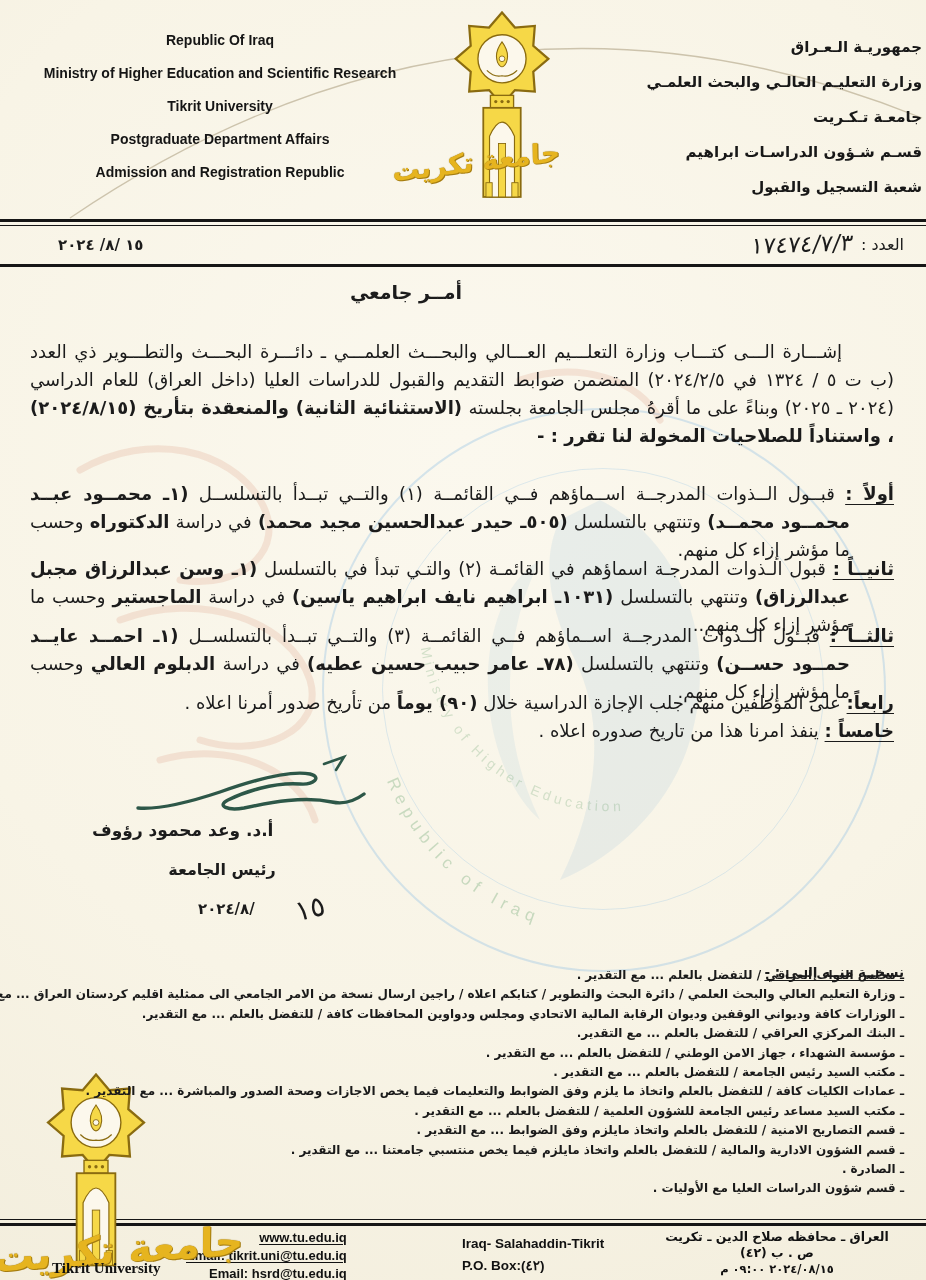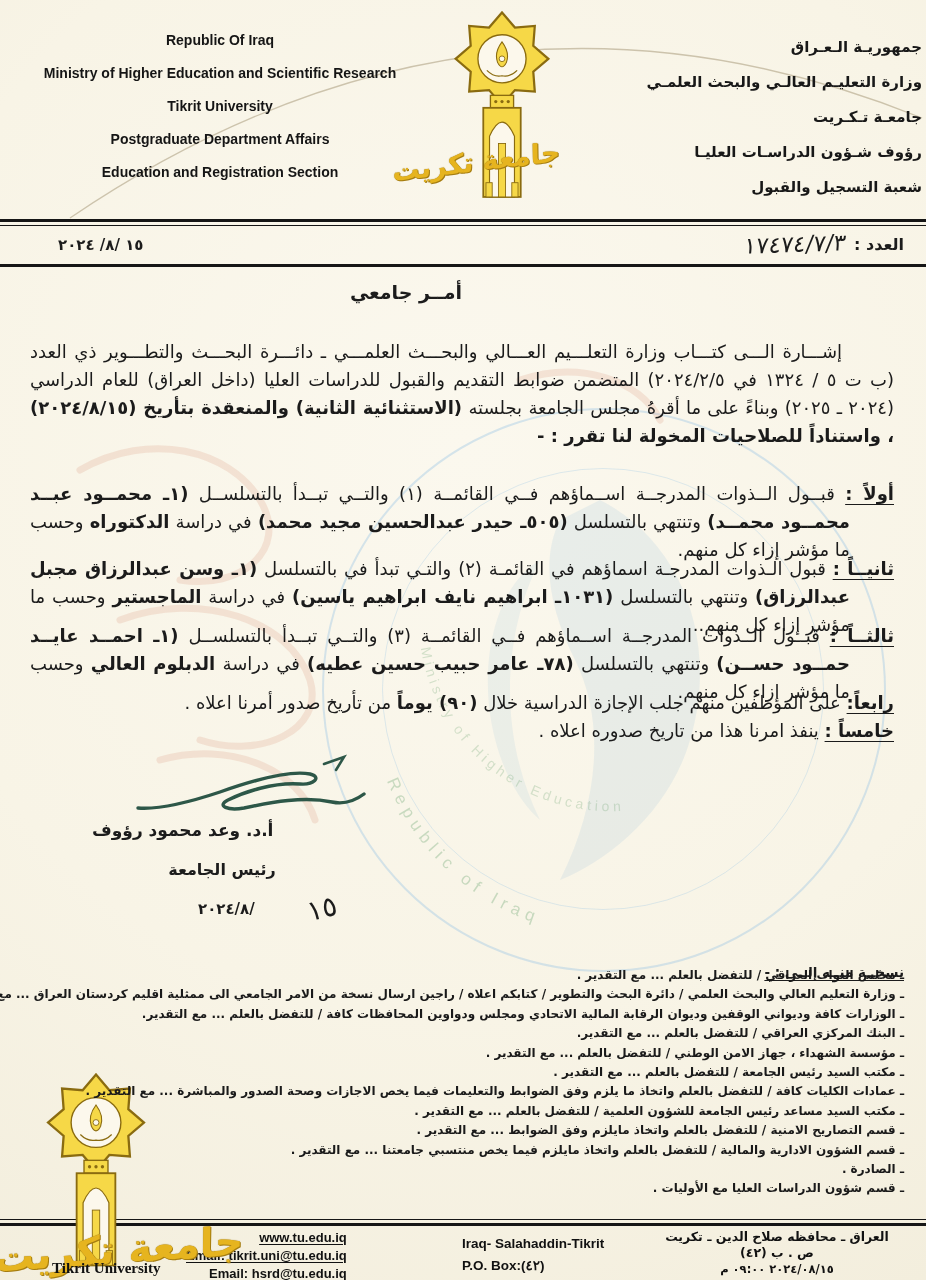--- a/index.html
+++ b/index.html
@@ -33,40 +33,40 @@
     font-family:"Liberation Serif", serif; font-weight:bold; font-size:15px; color:#111;}
   
   .rule{position:absolute; left:0; width:926px; background:#161616;}
   .r1a{top:219px; height:3px;}
   .r1b{top:225px; height:1px;}
   .r2{top:264px; height:3px;}
   .r3a{top:1219px; height:1px;}
   .r3b{top:1223px; height:3px;}
   
   .adad{position:absolute; right:22px; top:231px; direction:rtl; display:flex; align-items:center; gap:8px;}
-  .adad-label{font-weight:bold; font-size:16px;}
+  .adad-label{font-weight:normal; font-size:16px;}
   .num{direction:ltr; unicode-bidi:bidi-override; display:inline-block;}
   .adad-num{font-size:23px; transform:rotate(-2deg) skewX(-8deg); letter-spacing:1px; font-weight:normal;}
   .date-top{position:absolute; left:58px; top:236px; font-weight:bold; font-size:15px; letter-spacing:2px;}
   
   .title{position:absolute; left:0; top:281px; width:812px; text-align:center;
     font-size:19px; font-weight:bold; direction:rtl;}
   .body-text{direction:rtl; text-align:justify; text-align-last:right; font-size:18px; line-height:28px; color:#1b1b1b;}
   .intro{position:absolute; right:32px; left:30px; top:320px; text-indent:52px;}
   .item{position:absolute; right:32px; left:30px; padding-right:44px; text-indent:-44px;}
   .it1{top:462px;} .it2{top:537px;} .it3{top:604px;} .it4{top:671px;} .it5{top:699px;}
   .lead{font-weight:bold; text-decoration:underline; text-underline-offset:4px;}
   .b{font-weight:bold;}
   
   .sig-scribble{position:absolute; left:128px; top:750px; z-index:3;}
   .sig-name{position:absolute; left:92px; top:820px; width:260px; text-align:left;
     direction:rtl; font-weight:bold; font-size:17px;}
   .sig-role{position:absolute; left:92px; top:860px; width:260px; text-align:center;
     direction:rtl; font-weight:bold; font-size:16px;}
-  .sig-date{position:absolute; left:198px; top:892px; display:flex; align-items:flex-start; gap:52px;}
+  .sig-date{position:absolute; left:198px; top:892px; display:flex; align-items:flex-start; gap:40px;}
   .sig-date-printed{font-weight:bold; font-size:15px; letter-spacing:1px; margin-top:8px;}
   .sig-date-hand{font-size:28px; transform:rotate(-14deg); font-weight:normal;}
   
   .cc-head{position:absolute; right:22px; top:942px; direction:rtl; font-weight:bold; font-size:13.5px;
     text-decoration:underline; text-underline-offset:3px; z-index:2;margin-top:22px;}
   .cc-list{position:absolute; right:22px; top:966px; width:890px; direction:rtl; text-align:right; z-index:2;}
   .cc-item{font-weight:bold; font-size:12px; line-height:19.4px; white-space:nowrap; color:#1a1a1a;}
   
   .foot-left{position:absolute; left:186px; top:1229px; z-index:4;
     font-family:"Liberation Sans", sans-serif; font-weight:bold; font-size:13px; line-height:18px; color:#111;}
@@ -110,28 +110,28 @@
 
   <svg class="hdr-arc" width="926" height="230" viewBox="0 0 926 230">
     <path d="M70,218 Q480,-60 922,118" stroke="rgba(150,135,100,0.45)" stroke-width="1.3" fill="none"></path>
   </svg>
 
   <div class="hdr-en">
       <div class="hdr-en-line">Republic Of Iraq</div>
       <div class="hdr-en-line">Ministry of Higher Education and Scientific Research</div>
       <div class="hdr-en-line">Tikrit University</div>
       <div class="hdr-en-line">Postgraduate Department Affairs</div>
-      <div class="hdr-en-line">Education and Registration Section</div>
+      <div class="hdr-en-line">Admission and Registration Republic</div>
     </div>
 
   <div class="hdr-ar">
       <div class="hdr-ar-line">جمهوريـة الـعـراق</div>
       <div class="hdr-ar-line">وزارة التعليـم العالـي والبحث العلمـي</div>
       <div class="hdr-ar-line">جامعـة تـكـريت</div>
-      <div class="hdr-ar-line">رؤوف شـؤون الدراسـات العليـا</div>
+      <div class="hdr-ar-line">قسـم شـؤون الدراسـات ابراهيم</div>
       <div class="hdr-ar-line">شعبة التسجيل والقبول</div>
     </div>
 
   <svg class="logo logo-head" width="116" height="205" viewBox="0 0 130 230">
     <defs>
       <g id="emblem">
         <path d="M117,57 L100.1,71.5 L101.8,93.8 L79.5,92.1 L65,109 L50.5,92.1 L28.2,93.8 L29.9,71.5 L13,57 L29.9,42.5 L28.2,20.2 L50.5,21.9 L65,5 L79.5,21.9 L101.8,20.2 L100.1,42.5 Z" fill="#f6d847" stroke="#8a6b10" stroke-width="2.5"></path>
         <circle cx="65" cy="57" r="27" fill="#fcf8ec" stroke="#8a6b10" stroke-width="1.5"></circle>
         <path d="M65,38 Q74,50 70,61 Q65,71 60,61 Q56,50 65,38 Z" fill="#f6d847" stroke="#8a6b10" stroke-width="1.2"></path>
         <circle cx="65" cy="57" r="3.2" fill="#fcf8ec" stroke="#8a6b10" stroke-width="1"></circle>

